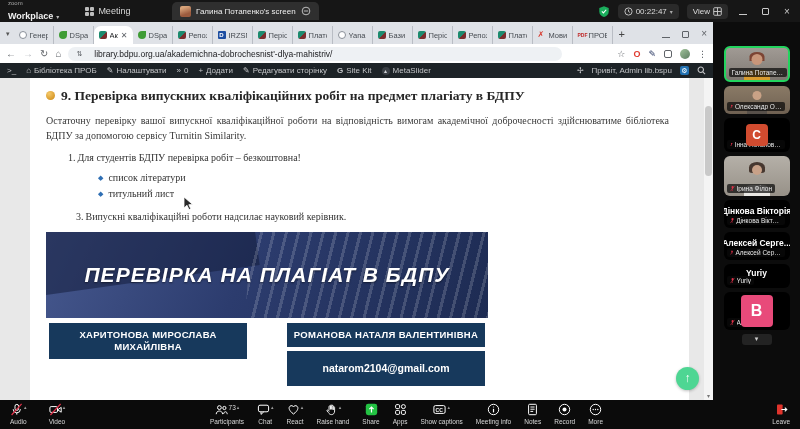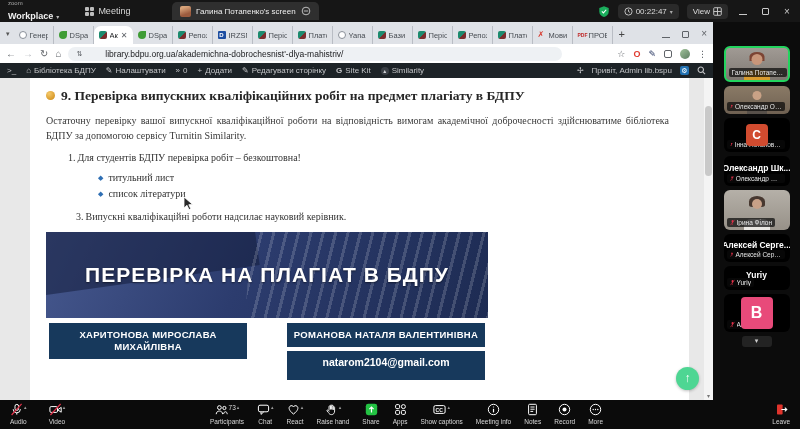--- a/index.html
+++ b/index.html
@@ -43,21 +43,21 @@
   .t-close { font-size:8px; color:#5f6368; }
   .newtab { font-size:11px; color:#444; margin:0 0 4px 6px; }
   .bw-controls { position:absolute; right:6px; top:0; height:22px; display:flex; align-items:center; gap:12px; color:#5f6368; }
   .bw-controls .min-g { background:#5f6368; }
   .bw-controls .max-g { border-color:#5f6368; }
   .bw-controls .x { font-size:10px; }
 
   .urlrow { height:19px; background:#fff; display:flex; align-items:center; padding:0 6px; gap:7px; }
   .nav-ic { font-size:10px; color:#5f6368; }
   .nav-ic.dim { color:#b6b9be; }
-  .omnibox { flex:1; height:14px; background:#eef1f4; border-radius:8px; display:flex; align-items:center; gap:23px; padding:0 8px; max-width:494px; }
+  .omnibox { flex:1; height:14px; background:#eef1f4; border-radius:8px; display:flex; align-items:center; gap:12px; padding:0 8px; max-width:494px; }
   .omnibox .site-ic { font-size:7px; color:#5f6368; }
   .omnibox .url { font-size:8.5px; color:#202124; white-space:nowrap; }
   .url-right { display:flex; align-items:center; gap:8px; margin-left:auto; }
   .o-red { color:#e03c31; font-weight:bold; font-size:9px; }
   .pen { color:#23335f; font-size:9px; }
   .puzzle { width:8px; height:8px; border:1.3px solid #5f6368; border-radius:2px; }
   .prof { width:10px; height:10px; border-radius:50%; background:linear-gradient(140deg,#9fc29a,#5d7d62); }
   .dots3 { color:#5f6368; font-size:9px; }
 
   .adminbar { height:15px; background:#1d2327; display:flex; align-items:center; gap:10px; padding:0 7px; color:#c3c4c7; font-size:8px; white-space:nowrap; }
@@ -74,25 +74,25 @@
   .intro { margin-top:9px; font-size:10px; line-height:15px; text-align:justify; color:#3a3a3a; padding-right:4px; }
   .olist { margin-top:8px; padding-left:22px; font-size:10px; line-height:14px; color:#333; }
   .olist .li { margin-bottom:1px; }
   .num { margin-right:2px; }
   .sublist { margin:5px 0 0 52px; font-size:10px; line-height:15px; color:#333; }
   .sub-li .dia { color:#2f6fb4; font-size:7px; margin-right:5px; vertical-align:1px; }
   .item3 { margin:9px 0 0 30px; font-size:10px; color:#333; }
   .banner { margin-top:10px; width:442px; height:86px; position:relative; overflow:hidden; background:linear-gradient(115deg,#46588e 0%,#2c3c6e 45%,#1d2b52 100%); display:flex; align-items:center; justify-content:center; }
   .banner:before { content:""; position:absolute; left:-30px; top:-20px; width:240px; height:70px; background:#141e3c; transform:rotate(-8deg); opacity:.55; }
   .banner:after { content:""; position:absolute; right:-20px; top:-10px; width:260px; height:120px; background:repeating-linear-gradient(100deg,rgba(255,255,255,.16) 0 3px,transparent 3px 12px); transform:rotate(4deg); }
-  .banner .bt { position:relative; z-index:2; color:#fff; font-family:"Liberation Sans",sans-serif; font-weight:bold; font-size:21px; letter-spacing:1px; text-shadow:0 1px 2px rgba(0,0,0,.5); }
+  .banner .bt { position:relative; z-index:2; color:#fff; font-family:"Liberation Sans",sans-serif; font-weight:bold; font-size:21px; letter-spacing:1px; text-shadow:0 1px 2px rgba(0,0,0,.5);font-style:italic; }
   .contacts { width:442px; display:flex; justify-content:space-between; margin-top:5px; padding:0 3px; font-family:"Liberation Sans",sans-serif; }
   .c-card { width:198px; display:flex; flex-direction:column; gap:4px; }
   .c-name { background:#17395c; color:#fff; font-weight:bold; font-size:9.5px; line-height:12px; text-align:center; padding:6px 6px; letter-spacing:.3px; }
-  .c-mail { background:#17395c; color:#fff; font-weight:bold; font-size:10.5px; text-align:center; padding:5px 4px 12px 4px; }
+  .c-mail { background:#17395c; color:#fff; font-weight:bold; font-size:10.5px; text-align:center; padding:11px 4px 12px 4px; }
   .scrolltop { position:absolute; right:14px; bottom:10px; width:23px; height:23px; border-radius:50%; background:#4ed693; color:#fff; font-size:12px; line-height:23px; text-align:center; box-shadow:0 1px 3px rgba(0,0,0,.25); }
   .scrollbar { position:absolute; right:0; top:0; bottom:0; width:9px; background:#f4f4f4; }
   .scrollbar .thumb { position:absolute; left:1px; right:1px; top:28px; height:70px; background:#c9c9c9; border-radius:4px; }
   .scrollbar .sb-arr { position:absolute; bottom:1px; left:0; right:0; text-align:center; font-size:6px; color:#777; }
   .cursor { position:absolute; left:183px; top:118px; z-index:5; }
 
   
   #sidebar { position:absolute; left:713px; top:22px; width:87px; height:378px; background:#0c0c0c; display:flex; flex-direction:column; align-items:center; gap:4px; padding-top:24px; }
   .tile { position:relative; width:66px; border-radius:6px; overflow:hidden; background:#000; flex:none; }
   .tile .tag { position:absolute; left:3px; bottom:3px; max-width:58px; background:rgba(10,10,10,.72); border-radius:2px; padding:1px 3px; display:flex; align-items:center; gap:2px; color:#e8e8e8; font-size:6.5px; white-space:nowrap; overflow:hidden; }
@@ -274,21 +274,21 @@
         <span class="puzzle"></span>
         <span class="prof"></span>
         <span class="dots3">⋮</span>
       </div>
     </div>
 
     <div class="adminbar">
       <span class="itm">&gt;_</span>
       <span class="itm">
           <span>⌂</span>
-          <span>Бібліотека БДПУ</span>
+          <span>Бібліотека ПРОБ</span>
         </span>
       <span class="itm">
           <span>✎</span>
           <span>Налаштувати</span>
         </span>
       <span class="itm">
           <span>»</span>
           <span>0</span>
         </span>
       <span class="itm">
@@ -298,21 +298,21 @@
       <span class="itm">
           <span>✎</span>
           <span>Редагувати сторінку</span>
         </span>
       <span class="itm">
           <span style="font-weight:bold">G</span>
           <span>Site Kit</span>
         </span>
       <span class="itm">
           <span class="ms-ic">▴</span>
-          <span>Similarity</span>
+          <span>MetaSlider</span>
         </span>
       <span class="ab-right">
         <span>✢</span>
         <span>Привіт, Admin lib.bspu</span>
         <span class="ab-gear">⚙</span>
         <svg width="9" height="9" viewBox="0 0 10 10">
             <circle cx="4.2" cy="4.2" r="3" fill="none" stroke="#c3c4c7" stroke-width="1.2"></circle>
             <line x1="6.4" y1="6.4" x2="9" y2="9" stroke="#c3c4c7" stroke-width="1.2"></line>
           </svg>
       </span>
@@ -322,22 +322,22 @@
       <div class="card">
         <div class="h-row">
           <span class="ball"></span>
           <h1 class="heading">9. Перевірка випускних кваліфікаційних робіт на предмет плагіату в БДПУ</h1>
         </div>
         <p class="intro">Остаточну перевірку вашої випускної кваліфікаційної роботи на відповідність вимогам академічної доброчесності здійснюватиме бібліотека БДПУ за допомогою сервісу Turnitin Similarity.</p>
         <div class="olist">
           <div class="li"><span class="num">1.</span><span>Для студентів БДПУ перевірка робіт – безкоштовна!</span></div>
         </div>
         <div class="sublist">
+          <div class="sub-li"><span class="dia">◆</span><span>список літератури</span></div>
           <div class="sub-li"><span class="dia">◆</span><span>титульний лист</span></div>
-          <div class="sub-li"><span class="dia">◆</span><span>список літератури</span></div>
         </div>
         <div class="item3"><span class="num">3.</span><span>Випускні кваліфікаційні роботи надсилає науковий керівник.</span></div>
         <div class="banner">
           <span class="bt">ПЕРЕВІРКА НА ПЛАГІАТ В БДПУ</span>
         </div>
         <div class="contacts">
           <div class="c-card">
             <div class="c-name">ХАРИТОНОВА МИРОСЛАВА МИХАЙЛІВНА</div>
           </div>
           <div class="c-card">
@@ -386,46 +386,46 @@
       <span class="tag">
           <svg width="5" height="7" viewBox="0 0 8 10">
             <rect x="2.6" y="0.8" width="2.8" height="4.4" rx="1.4" fill="#e0324a"></rect>
             <line x1="4" y1="6.6" x2="4" y2="8.6" stroke="#e0324a"></line>
             <line x1="0.8" y1="9.2" x2="7.2" y2="0.8" stroke="#e0324a"></line>
           </svg>
           <span class="tag-t">Інна Потапова №1ЦТ м...</span>
         </span>
     </div>
 
-    <div class="tile t-name t-n4">
-      <span class="bigname">Олександр Шк...</span>
+
+    <div class="tile t-video5">
+      <span class="person hair5"></span>
+      <span class="person head5"></span>
+      <span class="person torso5"></span>
       <span class="tag">
           <svg width="5" height="7" viewBox="0 0 8 10">
             <rect x="2.6" y="0.8" width="2.8" height="4.4" rx="1.4" fill="#e0324a"></rect>
             <line x1="4" y1="6.6" x2="4" y2="8.6" stroke="#e0324a"></line>
             <line x1="0.8" y1="9.2" x2="7.2" y2="0.8" stroke="#e0324a"></line>
           </svg>
-          <span class="tag-t">Олександр Школа</span>
-        </span>
-    </div>
-
-    <div class="tile t-video5">
-      <span class="person hair5"></span>
-      <span class="person head5"></span>
-      <span class="person torso5"></span>
+          <span class="tag-t">Ірина Філон</span>
+        </span>
+    </div>
+
+    <div class="tile t-name t-n6">
+      <span class="bigname">Дінкова Вікторія</span>
       <span class="tag">
           <svg width="5" height="7" viewBox="0 0 8 10">
             <rect x="2.6" y="0.8" width="2.8" height="4.4" rx="1.4" fill="#e0324a"></rect>
             <line x1="4" y1="6.6" x2="4" y2="8.6" stroke="#e0324a"></line>
             <line x1="0.8" y1="9.2" x2="7.2" y2="0.8" stroke="#e0324a"></line>
           </svg>
-          <span class="tag-t">Ірина Філон</span>
-        </span>
-    </div>
-
+          <span class="tag-t">Дінкова Вікторія</span>
+        </span>
+    </div>
 
     <div class="tile t-name t-n7">
       <span class="bigname">Алексей Серге...</span>
       <span class="tag">
           <svg width="5" height="7" viewBox="0 0 8 10">
             <rect x="2.6" y="0.8" width="2.8" height="4.4" rx="1.4" fill="#e0324a"></rect>
             <line x1="4" y1="6.6" x2="4" y2="8.6" stroke="#e0324a"></line>
             <line x1="0.8" y1="9.2" x2="7.2" y2="0.8" stroke="#e0324a"></line>
           </svg>
           <span class="tag-t">Алексей Сергеевич</span>

